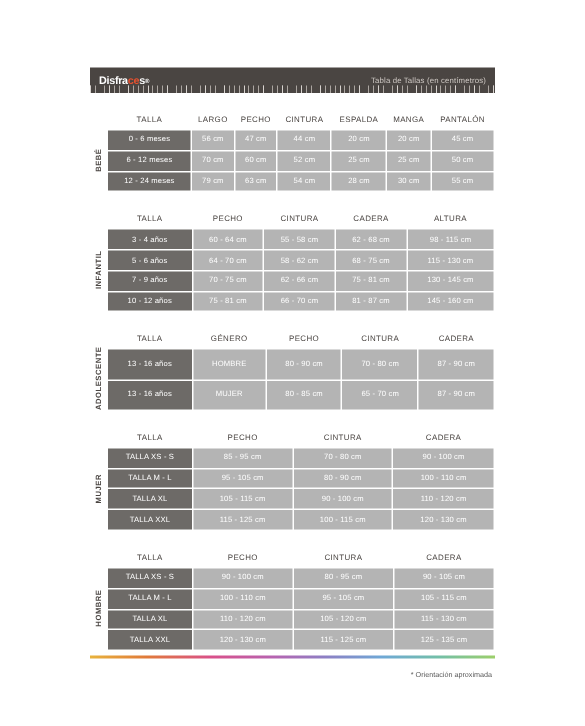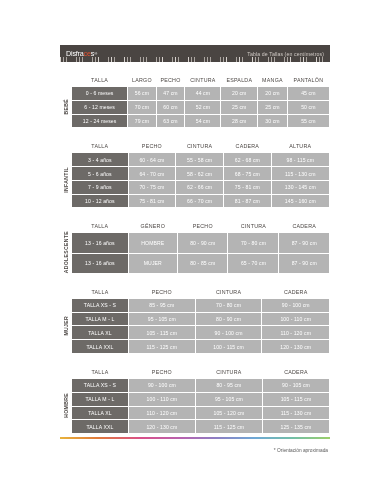--- a/index.html
+++ b/index.html
@@ -28,21 +28,21 @@
     height: 17px;
     background: #4a4542;
     display: flex;
     align-items: center;
     justify-content: space-between;
     padding: 0 6px;
     box-sizing: border-box;
   }
   .logo {
     font-size: 7.2px;
-    font-weight: normal;
+    font-weight: bold;
     color: #ffffff;
     letter-spacing: -0.2px;
     white-space: nowrap;
     display: flex;
     align-items: center;
   }
   .logo .accent { color: #e8512f; }
   .logo .tm { font-size: 4px; vertical-align: super; }
   .header-title {
     font-size: 5.2px;

